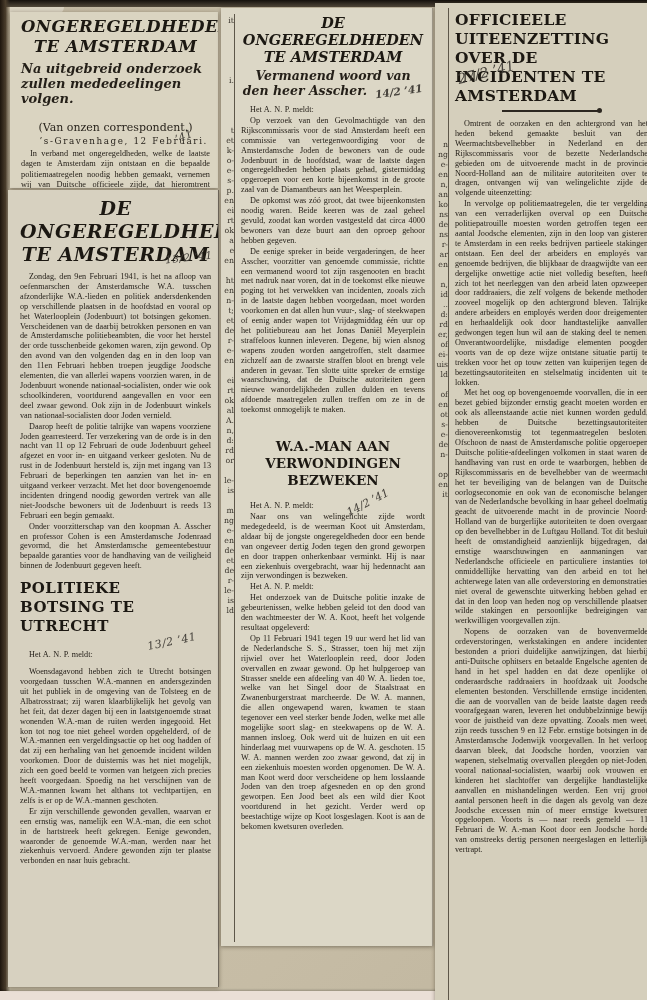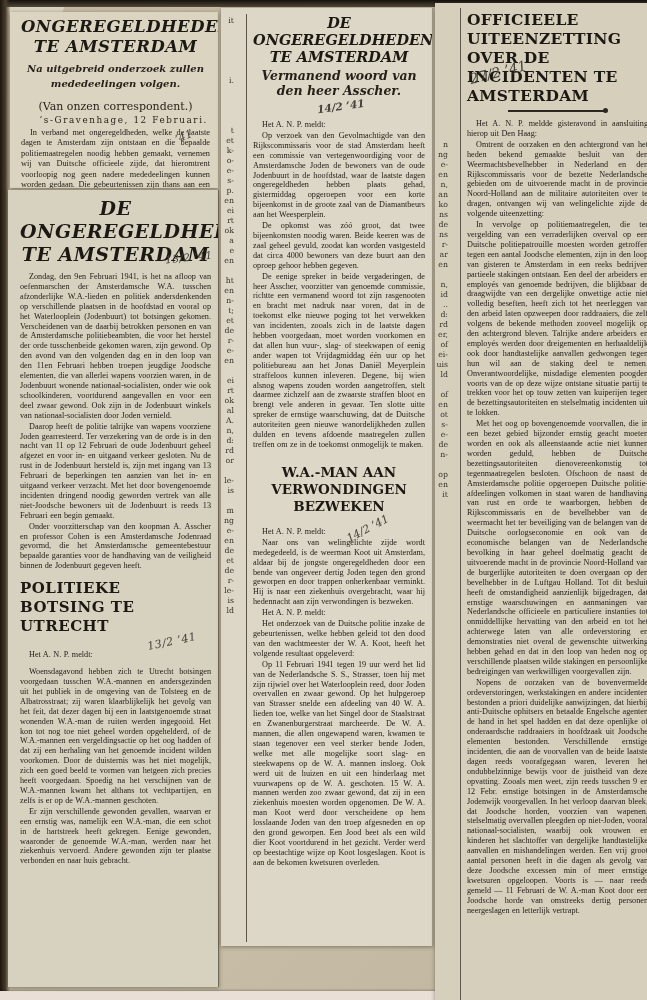--- a/index.html
+++ b/index.html
@@ -19,44 +19,44 @@
   .clip{position:absolute;background:#d9d3c1;box-shadow:0 1px 4px rgba(40,30,15,.45);
         overflow:hidden;box-sizing:border-box;}
   .clip-l1{left:10px;top:12px;width:208px;height:176px;padding:5px 8px 3px 11px;background:#dad4c1;}
   .clip-l2{left:8px;top:190px;width:211px;height:797px;padding:7px 7px 3px 12px;
         border-right:1px solid #6e675b;background:#d7d1c0;}
   .clip-m{left:221px;top:8px;width:212px;height:938px;padding:6px 0 4px 0;display:flex;
         border-right:1px solid rgba(90,82,70,.45);background:#dcd7c6;}
   .clip-r{left:435px;top:3px;width:220px;height:1004px;padding:5px 0 4px 0;display:flex;
         background:#d5cfbc;}
 
-  .frag{width:13px;flex:0 0 13px;border-right:1px solid #5d5649;padding:2px 12px 0 0;
+  .frag{width:13px;flex:0 0 13px;border-right:1px solid #5d5649;padding:2px 0 0 0;
         font-size:7.8px;line-height:10px;text-align:right;color:#39342c;overflow:hidden;}
   .frag div{height:10px;}
   .clipbody{flex:1;padding:0 7px 0 6px;min-width:0;}
 
   .b{margin:0 0 1px 0;font-size:8.2px;line-height:9.9px;text-align:justify;
      text-indent:9px;word-spacing:.4px;color:#26211a;font-family:Liberation Serif, serif;}
   .b-l1{font-size:8.3px;line-height:10.4px;}
 
   .hl-it{font-style:italic;font-weight:bold;text-align:center;margin:0;color:#1c1812;}
   .hl-l1{font-size:16.5px;line-height:20px;letter-spacing:.5px;margin-bottom:4px;}
-  .sub-l1{font-style:italic;font-weight:bold;text-align:center;font-size:10px;
-          line-height:15px;margin:0 0 9px 0;}
+  .sub-l1{font-style:italic;font-weight:bold;font-size:13px;
+          line-height:15px;margin:0 0 15px 0;}
   .corr{text-align:center;font-size:11px;margin:0 0 2px 0;}
   .dateline{text-align:right;font-size:8.8px;letter-spacing:1.6px;margin:0 2px 3px 0;}
 
   .hl-l2{font-size:19px;line-height:23px;letter-spacing:.5px;margin-bottom:6px;position:relative;}
   .hl-rom{font-weight:bold;font-style:normal;font-size:15px;line-height:19px;
           letter-spacing:.5px;margin:8px 0 4px 0;position:relative;color:#1c1812;}
   .hl-m1{font-size:14.5px;line-height:17px;margin-bottom:3px;}
   .sub-m1{font-style:italic;font-weight:bold;text-align:center;font-size:12.5px;
           line-height:15px;margin:2px 0 6px 0;}
   .hl-m2{font-weight:bold;font-style:normal;text-align:center;font-size:13.5px;line-height:17px;
-         margin:14px 0 2px 0;color:#1c1812;}
+         margin:23px 0 2px 0;color:#1c1812;}
   .hl-m3{font-size:18px;line-height:21px;margin:6px 0 4px 0;}
   .hl-r{font-weight:bold;text-align:left;font-size:15.5px;line-height:19px;
         letter-spacing:.3px;margin:2px 0 2px 0;color:#1c1812;}
 
   .divider{display:flex;align-items:center;justify-content:center;margin:3px 0 6px 0;}
   .divider .line{width:96px;height:2px;background:#2c2720;}
   .divider .dot{width:5px;height:5px;border-radius:50%;background:#2c2720;margin:0 -1px;z-index:1;}
 
   .hw{font-style:italic;color:#44403a;white-space:nowrap;
       font-family:"DejaVu Serif",serif;}
@@ -251,20 +251,19 @@
         <div></div>
       </div>
     <div class="clipbody" style="position:relative;">
       <h1 class="hl-r">OFFICIEELE UITEENZETTING OVER DE INCIDENTEN TE AMSTERDAM</h1>
       <span class="hw hw-r">27/2 ’41</span>
       <div class="divider">
         <div class="line"></div>
           <div class="dot"></div>
           <div class="line" style="width:0;"></div>
       </div>
-      <p class="b">Het A. N. P. meldde gisteravond in aansluiting hierop uit Den Haag:</p>
       <p class="b">Omtrent de oorzaken en den achtergrond van het heden bekend gemaakte besluit van den Weermachtsbevelhebber in Nederland en den Rijkscommissaris voor de bezette Nederlandsche gebieden om de uitvoerende macht in de provincie Noord-Holland aan de militaire autoriteiten over te dragen, ontvangen wij van welingelichte zijde de volgende uiteenzetting:</p>
       <p class="b">In vervolge op politiemaatregelen, die ter vergelding van een verraderlijken overval op een Duitsche politiepatrouille moesten worden getroffen tegen een aantal Joodsche elementen, zijn in den loop van gisteren te Amsterdam in een reeks bedrijven partieele stakingen ontstaan. Een deel der arbeiders en employés van genoemde bedrijven, die blijkbaar de draagwijdte van een dergelijke onwettige actie niet volledig beseften, heeft zich tot het neerleggen van den arbeid laten opzweepen door raddraaiers, die zelf volgens de bekende methoden zooveel mogelijk op den achtergrond bleven. Talrijke andere arbeiders en employés werden door dreigementen en herhaaldelijk ook door handtastelijke aanvallen gedwongen tegen hun wil aan de staking deel te nemen. Onverantwoordelijke, misdadige elementen poogden voorts van de op deze wijze ontstane situatie partij te trekken voor het op touw zetten van kuiperijen tegen de bezettingsautoriteiten en stelselmatig incidenten uit te lokken.</p>
       <p class="b">Met het oog op bovengenoemde voorvallen, die in een bezet gebied bijzonder ernstig geacht moeten worden en ook als alleenstaande actie niet kunnen worden geduld, hebben de Duitsche bezettingsautoriteiten dienovereenkomstig tot tegenmaatregelen besloten. Ofschoon de naast de Amsterdamsche politie opgeroepen Duitsche politie-afdeelingen volkomen in staat waren de handhaving van rust en orde te waarborgen, hebben de Rijkscommissaris en de bevelhebber van de weermacht het ter beveiliging van de belangen van de Duitsche oorlogseconomie en ook van de economische belangen van de Nederlandsche bevolking in haar geheel doelmatig geacht de uitvoerende macht in de provincie Noord-Holland van de burgerlijke autoriteiten te doen overgaan op den bevelhebber in de Luftgau Holland. Tot dit besluit heeft de omstandigheid aanzienlijk bijgedragen, dat ernstige waarschuwingen en aanmaningen van Nederlandsche officieele en particuliere instanties tot onmiddellijke hervatting van den arbeid en tot het achterwege laten van alle ordeverstoring en demonstraties niet overal de gewenschte uitwerking hebben gehad en dat in den loop van heden nog op verschillende plaatsen wilde stakingen en persoonlijke bedreigingen van werkwilligen voorgevallen zijn.</p>
       <p class="b">Nopens de oorzaken van de bovenvermelde ordeverstoringen, werkstakingen en andere incidenten bestonden a priori duidelijke aanwijzingen, dat hierbij anti-Duitsche ophitsers en betaalde Engelsche agenten de hand in het spel hadden en dat deze openlijke of onderaardsche raddraaiers in hoofdzaak uit Joodsche elementen bestonden. Verschillende ernstige incidenten, die aan de voorvallen van de beide laatste dagen reeds voorafgegaan waren, leveren het ondubbelzinnige bewijs voor de juistheid van deze opvatting. Zooals men weet, zijn reeds tusschen 9 en 12 Febr. ernstige botsingen in de Amsterdamsche Jodenwijk voorgevallen. In het verloop daarvan bleek, dat Joodsche horden, voorzien van wapenen, stelselmatig overvallen pleegden op niet-Joden, vooral nationaal-socialisten, waarbij ook vrouwen en kinderen het slachtoffer van dergelijke handtastelijke aanvallen en mishandelingen werden. Een vrij groot aantal personen heeft in die dagen als gevolg van deze Joodsche excessen min of meer ernstige kwetsuren opgeloopen. Voorts is — naar reeds gemeld — 11 Februari de W. A.-man Koot door een Joodsche horde van omstreeks dertig personen neergeslagen en letterlijk vertrapt.</p>
     </div>
   </article>
 </div>
 
 </body></html>

